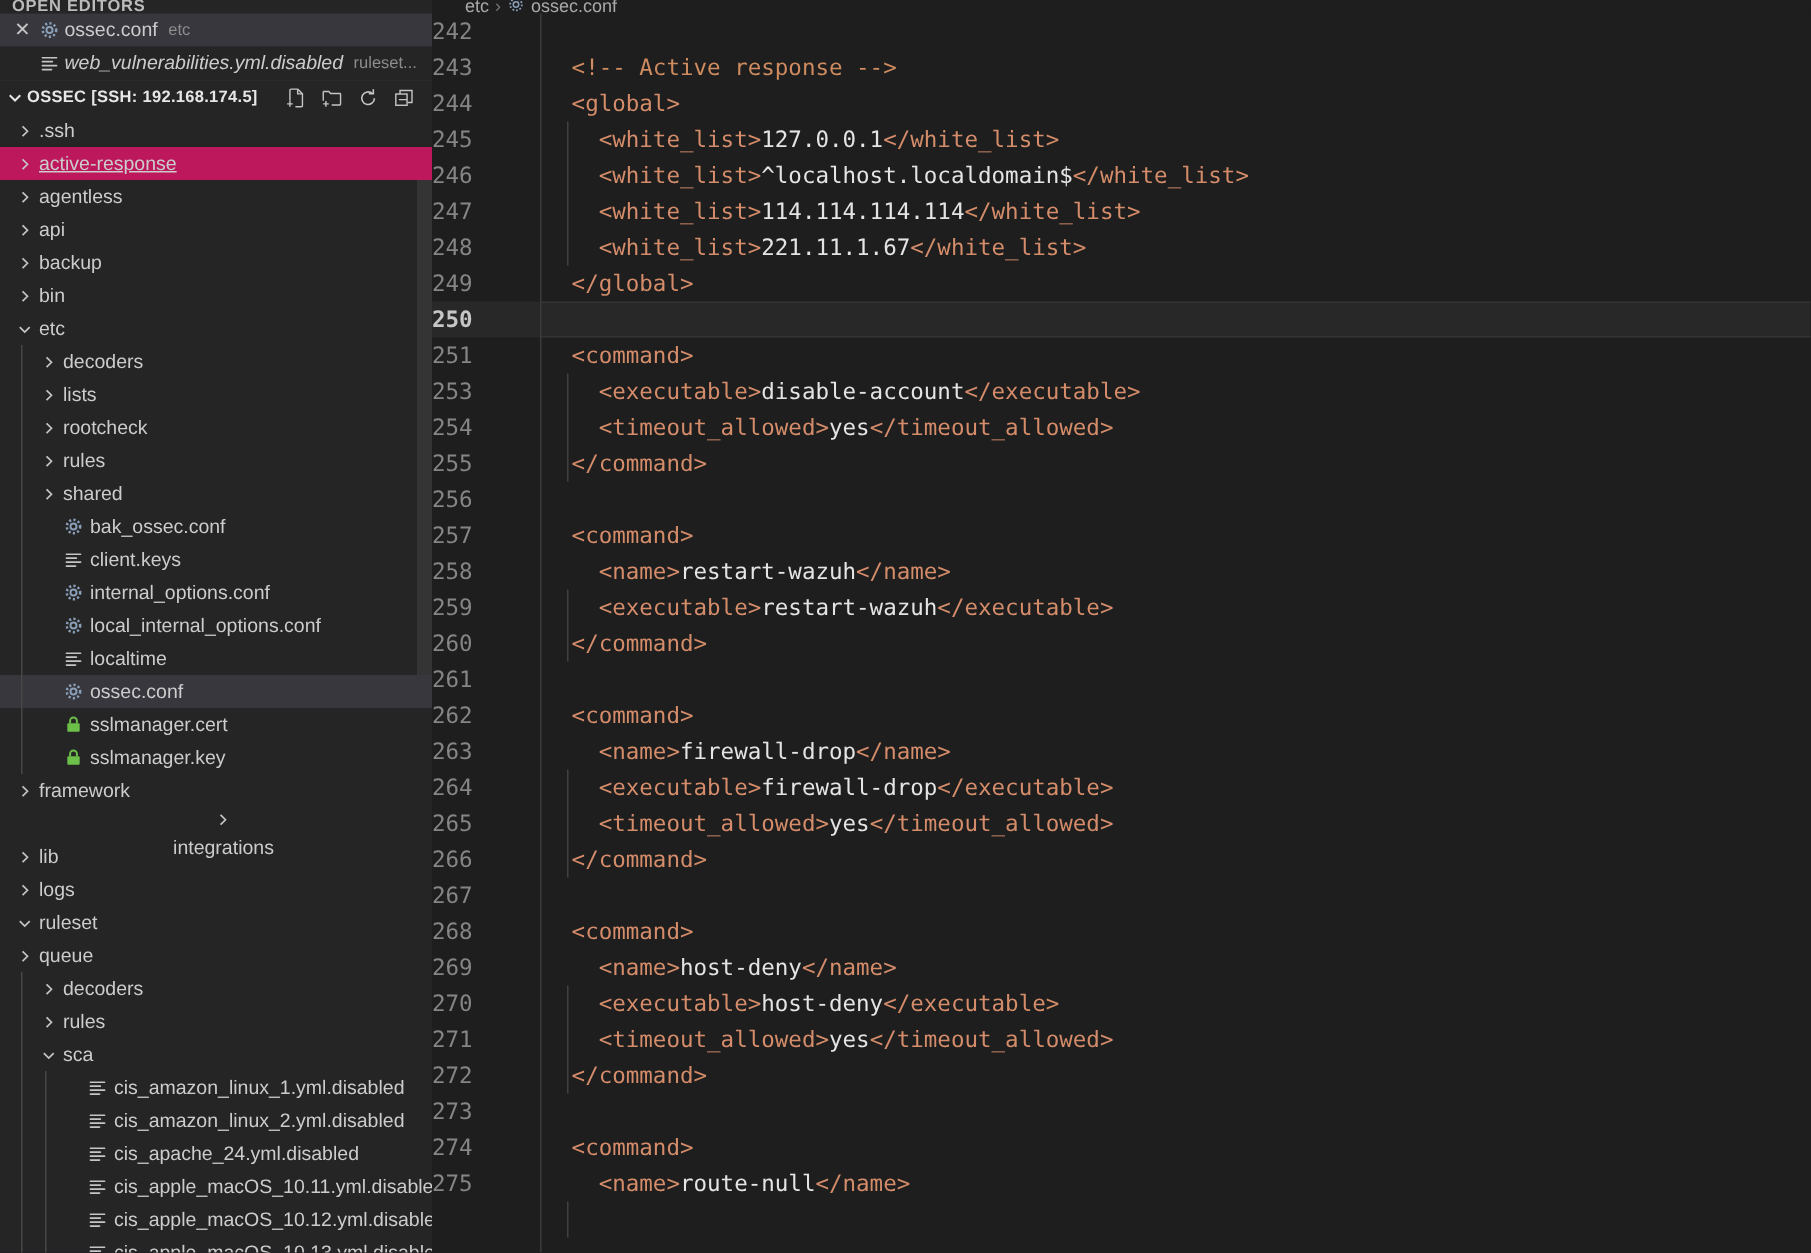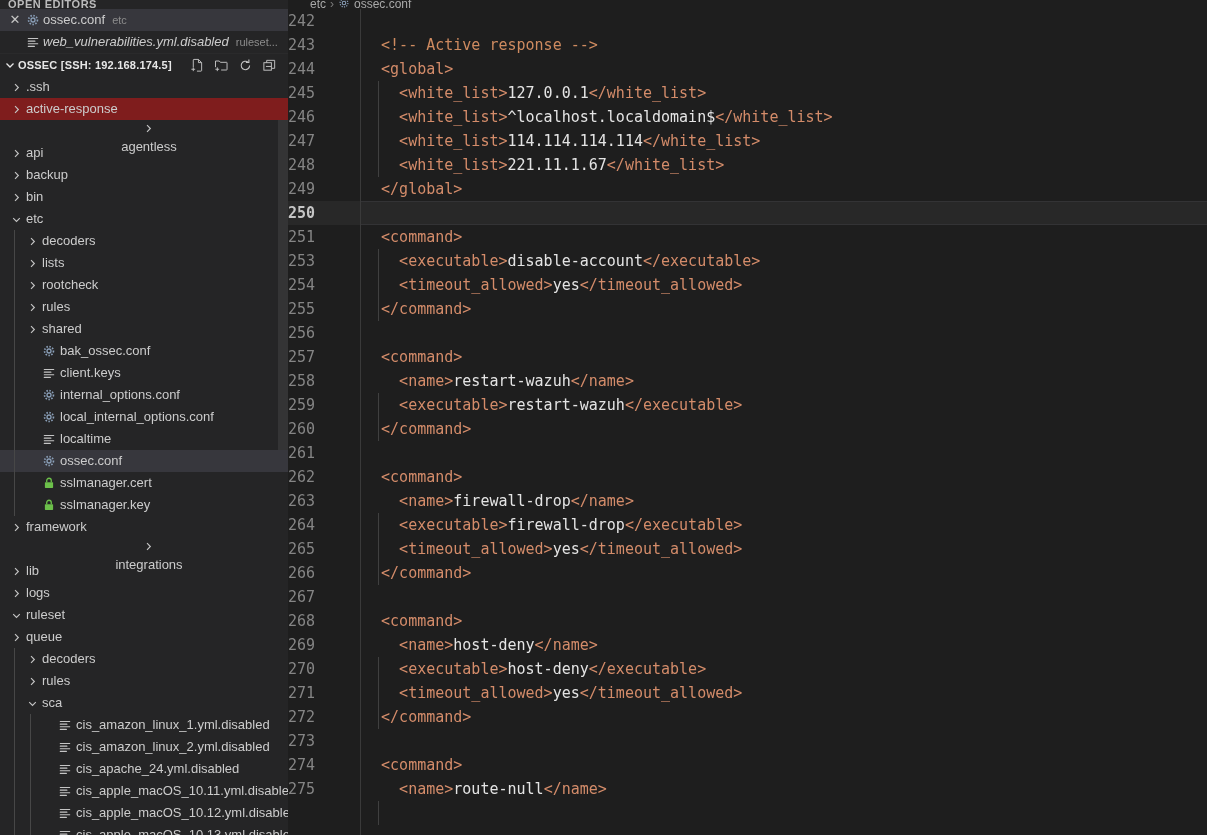--- a/index.html
+++ b/index.html
@@ -45,21 +45,21 @@
   .sec-header .chev{width:16px;flex:0 0 16px;display:flex;align-items:center;justify-content:center;}
   .sec-actions{margin-left:auto;display:flex;align-items:center;gap:6px;padding-right:10px;}
   .sec-actions .act{width:18px;height:18px;display:flex;align-items:center;justify-content:center;cursor:pointer;}
 
   .tree{position:relative;background:#252526;}
   .trow{
     height:22px;line-height:22px;display:flex;align-items:center;
     font-size:13px;color:#cccccc;white-space:nowrap;cursor:pointer;
     position:relative;
   }
-  .trow.hover{background:#7f1d1d;}
+  .trow.hover{background:#be185d;text-decoration:underline;}
   .trow.selected{background:#37373d;}
   .twist{width:16px;flex:0 0 16px;display:flex;align-items:center;justify-content:center;color:#c5c5c5;}
   .twist.blank{visibility:hidden;}
   .ficon{width:18px;flex:0 0 18px;display:flex;align-items:center;justify-content:center;}
   .tlabel{margin-left:2px;}
 
   .indent-guide{
     position:absolute;top:0;bottom:0;width:1px;background:#474747;
   }
 
@@ -192,21 +192,21 @@
           <span class="tlabel">.ssh</span>
         </div>
         <div class="trow hover" style="padding-left: 8px;">
           <span class="twist">
             <svg width="11" height="11" viewBox="0 0 12 12">
               <path d="M4.4 2.4 L8 6 L4.4 9.6" fill="none" stroke="#c5c5c5" stroke-width="1.25"></path>
             </svg>
           </span>
           <span class="tlabel">active-response</span>
         </div>
-        <div class="trow" style="padding-left: 8px; flex-direction: column;">
+        <div class="trow" style="padding-left: 8px;">
           <span class="twist">
             <svg width="11" height="11" viewBox="0 0 12 12">
               <path d="M4.4 2.4 L8 6 L4.4 9.6" fill="none" stroke="#c5c5c5" stroke-width="1.25"></path>
             </svg>
           </span>
           <span class="tlabel">agentless</span>
         </div>
         <div class="trow" style="padding-left: 8px;">
           <span class="twist">
             <svg width="11" height="11" viewBox="0 0 12 12">

